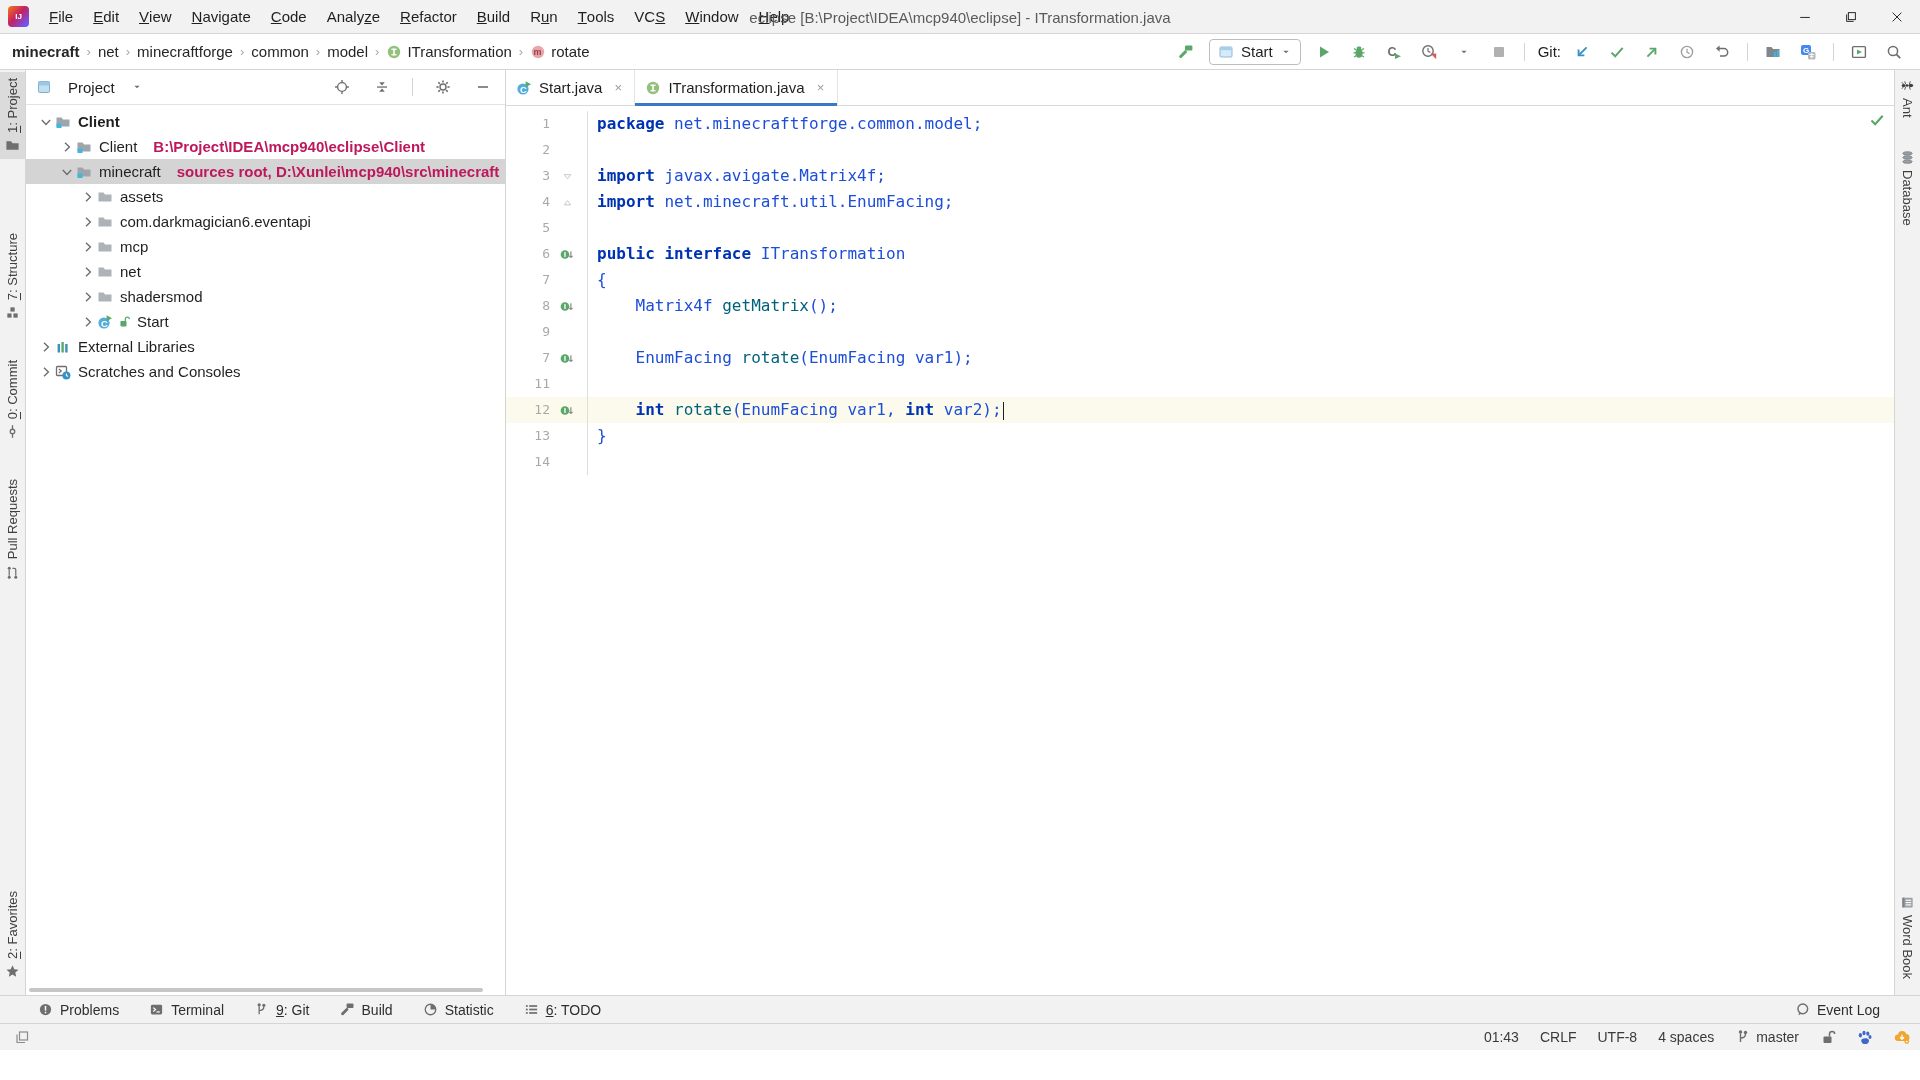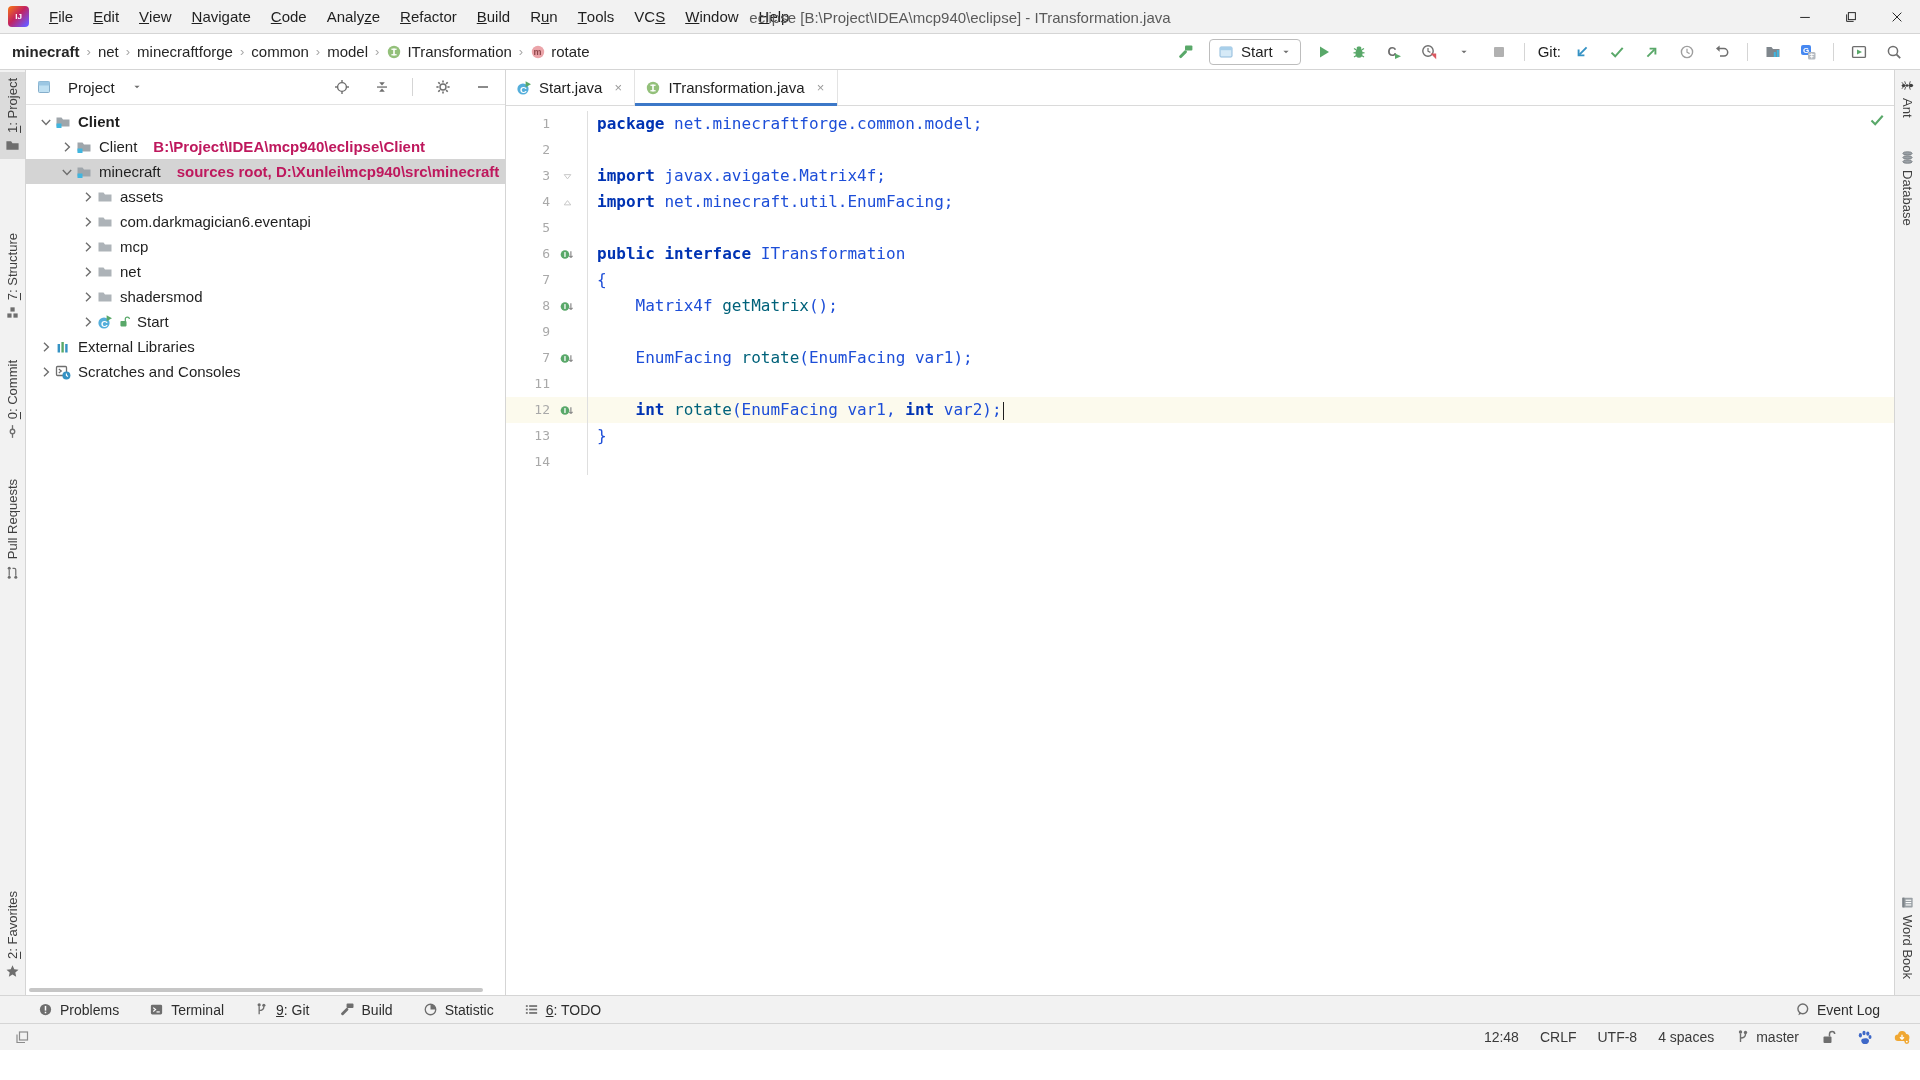--- a/index.html
+++ b/index.html
@@ -931,21 +931,21 @@
         <span class="icon ">
           <svg viewBox="0 0 16 16">
             <g fill="none" stroke="#8C8C8C" stroke-width="1.2">
               <rect x="5.5" y="3" width="8" height="8"></rect>
               <path d="M3 5.5 V13.5 H11"></path>
             </g>
           </svg>
         </span>
       </div>
       <div id="status-right">
-        <span class="st-item">12:48</span>
+        <span class="st-item">01:43</span>
         <span class="st-item">CRLF</span>
         <span class="st-item">UTF-8</span>
         <span class="st-item">4 spaces</span>
         <span class="st-item">
           <span class="icon ">
             <svg viewBox="0 0 16 16">
               <g stroke="#6E6E6E" stroke-width="1.4" fill="none">
                 <path d="M5.5 4.5 V13"></path>
                 <path d="M5.5 9 C9.5 9 10.5 7.5 10.5 5"></path>
               </g>

